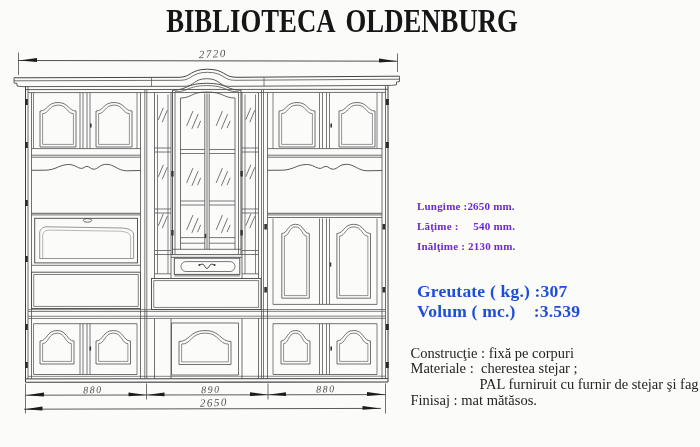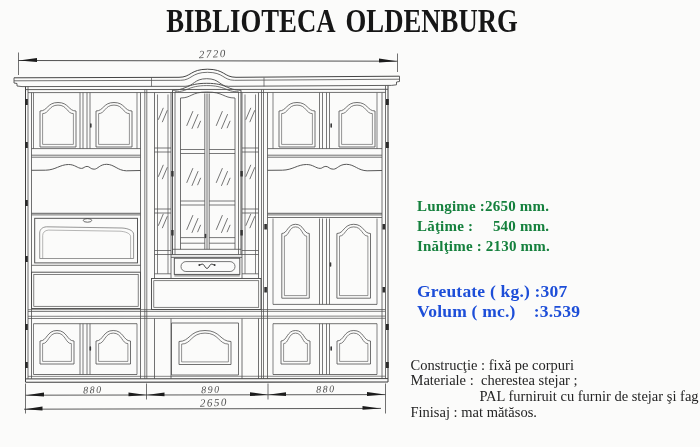--- a/index.html
+++ b/index.html
@@ -1,26 +1,26 @@
 <!DOCTYPE html>
 <html><head>
 <meta charset="utf-8">
 <style>
   html,body { margin:0; padding:0; }
   body { width:700px; height:447px; background:#fbfbfa; position:relative; overflow:hidden;
          font-family:"Liberation Serif", serif; }
   .title { position:absolute; left:-8px; top:3px; width:700px; text-align:center;
             font-weight:bold; font-size:33px; letter-spacing:0px; color:#161616;
             word-spacing:6px; transform:scaleX(0.81); }
-  .specs1 { position:absolute; left:417px; top:196px; font-weight:bold; font-size:15px;
-             line-height:20px; color:#15803d; white-space:pre; letter-spacing:0.2px; }
+  .specs1 { position:absolute; left:417px; top:196px; font-weight:bold; font-size:11px;
+             line-height:20px; color:#6d28d9; white-space:pre; letter-spacing:0.2px; }
   .specs2 { position:absolute; left:417px; top:281px; font-weight:bold; font-size:17.5px;
              line-height:20px; color:#1d4ed8; white-space:pre; letter-spacing:0.2px; }
   .specs3 { position:absolute; left:410.5px; top:345.5px; font-size:14.5px;
-             line-height:15.8px; color:#242424; white-space:pre;margin-top:12px; }
+             line-height:15.8px; color:#242424; white-space:pre; }
   svg { position:absolute; left:0; top:0; }
 </style>
 </head>
 <body>
 <div class="title">BIBLIOTECA OLDENBURG</div>
 <svg width="700" height="447" viewBox="0 0 700 447">
 <line x1="18.5" y1="52.5" x2="18.5" y2="75" stroke="#4e4e4e" stroke-width="0.8"></line>
 <line x1="397.5" y1="53.5" x2="397.5" y2="72" stroke="#4e4e4e" stroke-width="0.8"></line>
 <line x1="18.5" y1="60.5" x2="397.5" y2="61.2" stroke="#3c3c3c" stroke-width="0.9"></line>
 <polygon points="19,60.6 37,58.0 37,61.9" fill="#1c1c1c" stroke="none"></polygon>

